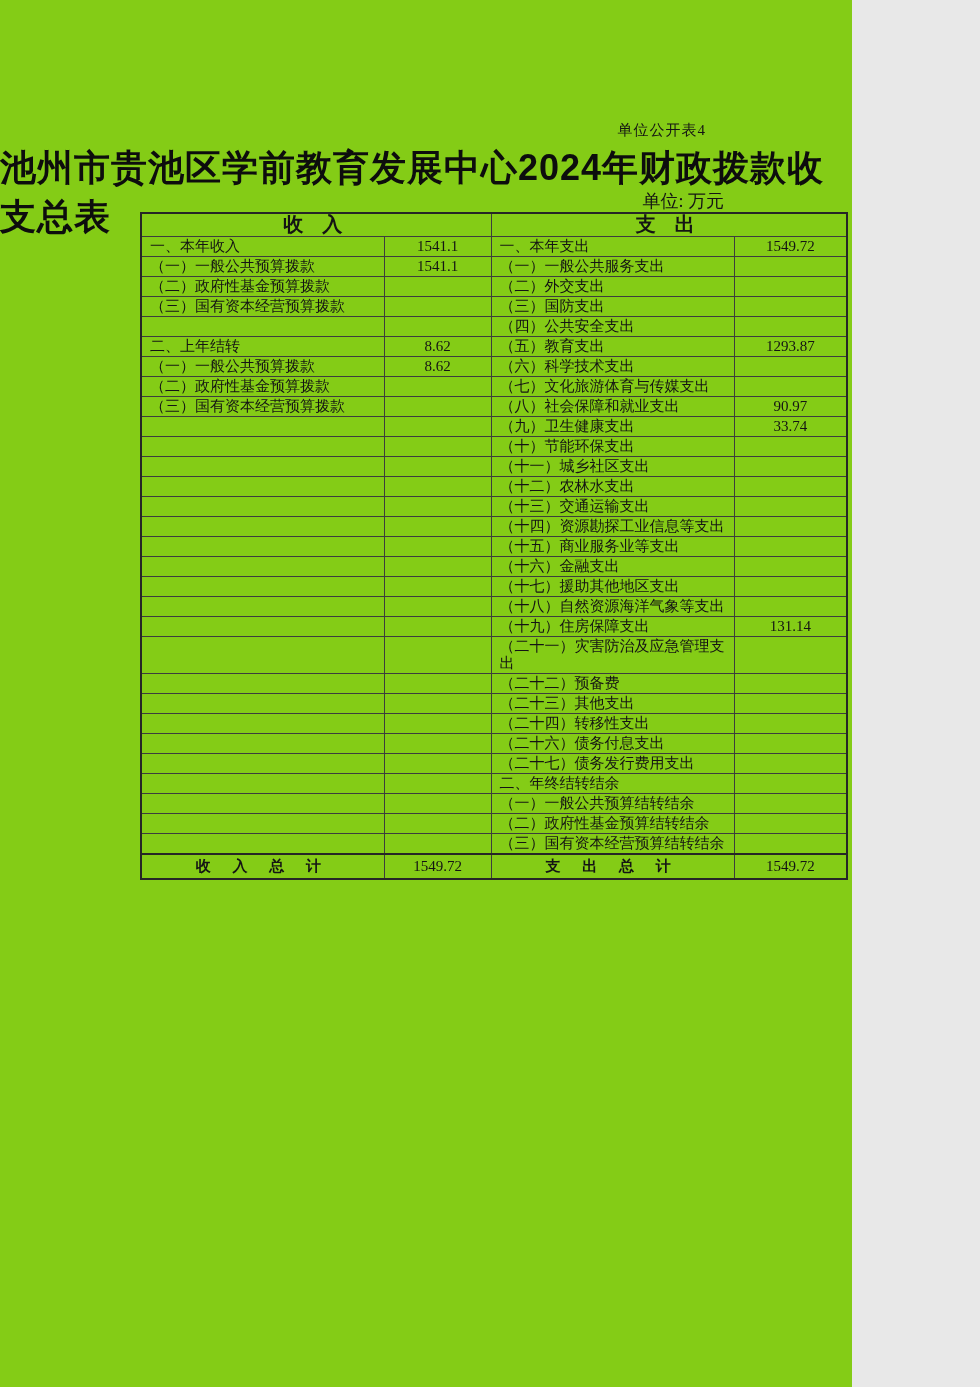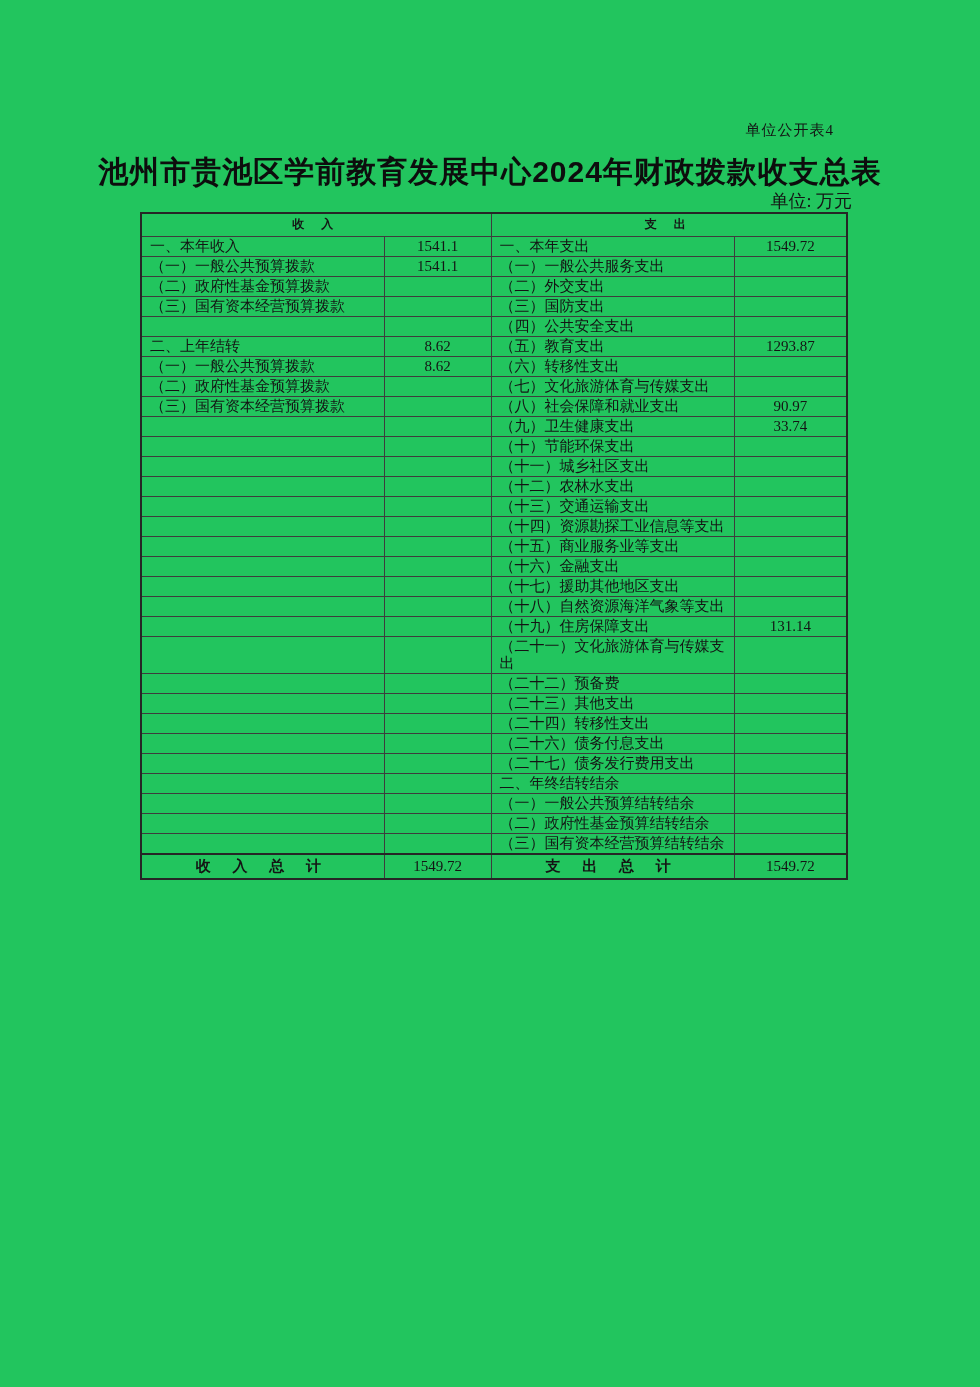--- a/index.html
+++ b/index.html
@@ -1,44 +1,42 @@
 <!DOCTYPE html>
 <html><head>
 <meta charset="utf-8">
 <style>
   * { margin: 0; padding: 0; box-sizing: border-box; }
   html, body { background: #e8e8e8; }
   .page {
     position: relative;
-    width: 980px;
+    width: 852px;
     height: 1387px;
-    background: #22c55e;
+    background: #84cc16;
     font-family: "Liberation Serif", serif;
     color: #141414;
     overflow: hidden;
   }
   .corner-label {
     position: absolute;
     top: 121px;
     right: 146px;
     font-size: 15px;
     letter-spacing: 1px;
   }
   .doc-title {
     position: absolute;
     top: 144px;
     left: 0;
     width: 100%;
-    text-align: center;
     font-family: "Liberation Sans", sans-serif;
-    font-size: 30px;
+    font-size: 36px;
     font-weight: 700;
     letter-spacing: 1px;
     color: #0d0d0d;
-    margin-top: 8px;
   }
   .unit-note {
     position: absolute;
     top: 189px;
     right: 128px;
     font-size: 18px;
   }
   table.budget-table {
     position: absolute;
     top: 212px;
@@ -54,21 +52,21 @@
     vertical-align: middle;
     padding: 1px 4px;
     line-height: 17px;
   }
   .budget-table thead th {
     font-weight: 700;
     text-align: center;
   }
   .budget-table thead tr.section-row th {
     height: 23px;
-    font-size: 12px;
+    font-size: 20px;
     letter-spacing: 7px;
   }
   .budget-table thead tr.cols-row th {
     height: 20px;
   }
   .budget-table thead th.budget-col-h { letter-spacing: 2px; }
   .budget-table tbody td { height: 20px; }
   .budget-table td.item {
     text-align: left;
     padding-left: 8px;
@@ -143,21 +141,21 @@
         </tr>
         <tr>
           <td class="item">二、上年结转</td>
           <td class="num">8.62</td>
           <td class="item">（五）教育支出</td>
           <td class="num">1293.87</td>
         </tr>
         <tr>
           <td class="item">（一）一般公共预算拨款</td>
           <td class="num">8.62</td>
-          <td class="item">（六）转移性支出</td>
+          <td class="item">（六）科学技术支出</td>
           <td class="num"></td>
         </tr>
         <tr>
           <td class="item">（二）政府性基金预算拨款</td>
           <td class="num"></td>
           <td class="item">（七）文化旅游体育与传媒支出</td>
           <td class="num"></td>
         </tr>
         <tr>
           <td class="item">（三）国有资本经营预算拨款</td>
@@ -227,21 +225,21 @@
         </tr>
         <tr>
           <td class="item"></td>
           <td class="num"></td>
           <td class="item">（十九）住房保障支出</td>
           <td class="num">131.14</td>
         </tr>
         <tr>
           <td class="item"></td>
           <td class="num"></td>
-          <td class="item">（二十一）文化旅游体育与传媒支出</td>
+          <td class="item">（二十一）灾害防治及应急管理支出</td>
           <td class="num"></td>
         </tr>
         <tr>
           <td class="item"></td>
           <td class="num"></td>
           <td class="item">（二十二）预备费</td>
           <td class="num"></td>
         </tr>
         <tr>
           <td class="item"></td>

